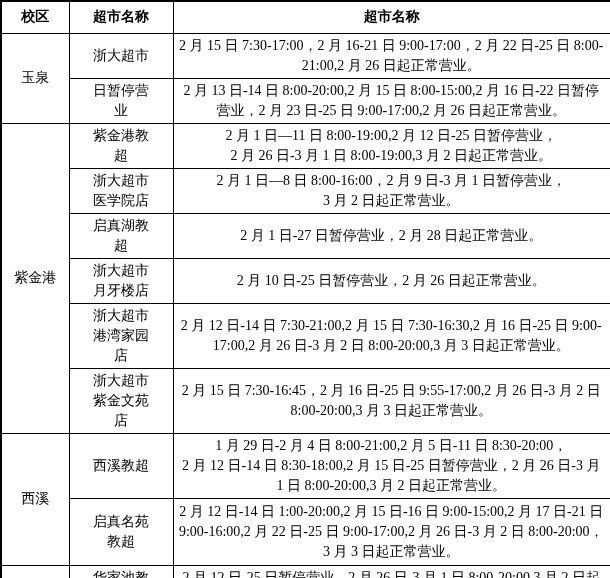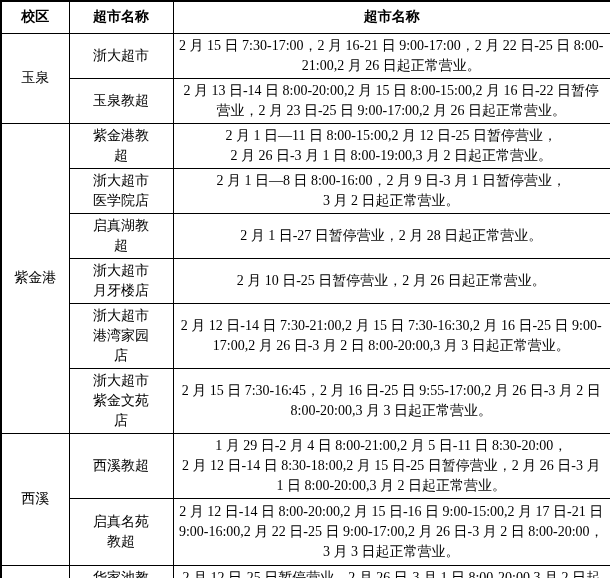--- a/index.html
+++ b/index.html
@@ -68,27 +68,27 @@
         <th class="hdr">超市名称</th>
       </tr>
     </thead>
     <tbody id="table-body">
     <tr style="height: 45px;">
           <td class="campus-cell" rowspan="2">玉泉</td>
           <td class="store-cell">浙大超市</td>
           <td class="schedule-cell">2 月 15 日 7:30-17:00，2 月 16-21 日 9:00-17:00，2 月 22 日-25 日 8:00-21:00,2 月 26 日起正常营业。</td>
         </tr>
         <tr style="height: 45px;">
-          <td class="store-cell">玉泉教超</td>
+          <td class="store-cell">日暂停营业</td>
           <td class="schedule-cell">2 月 13 日-14 日 8:00-20:00,2 月 15 日 8:00-15:00,2 月 16 日-22 日暂停营业，2 月 23 日-25 日 9:00-17:00,2 月 26 日起正常营业。</td>
         </tr>
         <tr style="height: 44px;">
           <td class="campus-cell" rowspan="6">紫金港</td>
           <td class="store-cell">紫金港教超</td>
-          <td class="schedule-cell">2 月 1 日—11 日 8:00-15:00,2 月 12 日-25 日暂停营业，
+          <td class="schedule-cell">2 月 1 日—11 日 8:00-19:00,2 月 12 日-25 日暂停营业，
 2 月 26 日-3 月 1 日 8:00-19:00,3 月 2 日起正常营业。</td>
         </tr>
         <tr style="height: 44px;">
           <td class="store-cell">浙大超市医学院店</td>
           <td class="schedule-cell">2 月 1 日—8 日 8:00-16:00，2 月 9 日-3 月 1 日暂停营业，
 3 月 2 日起正常营业。</td>
         </tr>
         <tr style="height: 27px;">
           <td class="store-cell">启真湖教超</td>
           <td class="schedule-cell">2 月 1 日-27 日暂停营业，2 月 28 日起正常营业。</td>
@@ -106,21 +106,21 @@
           <td class="schedule-cell">2 月 15 日 7:30-16:45，2 月 16 日-25 日 9:55-17:00,2 月 26 日-3 月 2 日 8:00-20:00,3 月 3 日起正常营业。</td>
         </tr>
         <tr style="height: 61px;">
           <td class="campus-cell" rowspan="2">西溪</td>
           <td class="store-cell">西溪教超</td>
           <td class="schedule-cell">1 月 29 日-2 月 4 日 8:00-21:00,2 月 5 日-11 日 8:30-20:00，
 2 月 12 日-14 日 8:30-18:00,2 月 15 日-25 日暂停营业，2 月 26 日-3 月 1 日 8:00-20:00,3 月 2 日起正常营业。</td>
         </tr>
         <tr style="height: 67px;">
           <td class="store-cell">启真名苑教超</td>
-          <td class="schedule-cell">2 月 12 日-14 日 8:00-20:00,2 月 15 日-16 日 9:00-15:00,2 月 17 日-21 日 9:00-16:00,2 月 22 日-25 日 9:00-17:00,2 月 26 日-3 月 2 日 8:00-20:00， 3 月 3 日起正常营业。</td>
+          <td class="schedule-cell">2 月 12 日-14 日 1:00-20:00,2 月 15 日-16 日 9:00-15:00,2 月 17 日-21 日 9:00-16:00,2 月 22 日-25 日 9:00-17:00,2 月 26 日-3 月 2 日 8:00-20:00， 3 月 3 日起正常营业。</td>
         </tr>
         <tr style="height: 41px;">
           <td class="campus-cell" rowspan="2">华家池</td>
           <td class="store-cell">华家池教超市</td>
           <td class="schedule-cell">2 月 12 日-25 日暂停营业，2 月 26 日-3 月 1 日 8:00-20:00,3 月 2 日起正常营业。</td>
         </tr>
         <tr style="height: 46px;">
           <td class="store-cell">浙大超市华家池店</td>
           <td class="schedule-cell">2 月 15 日起关闭。</td>
         </tr>

